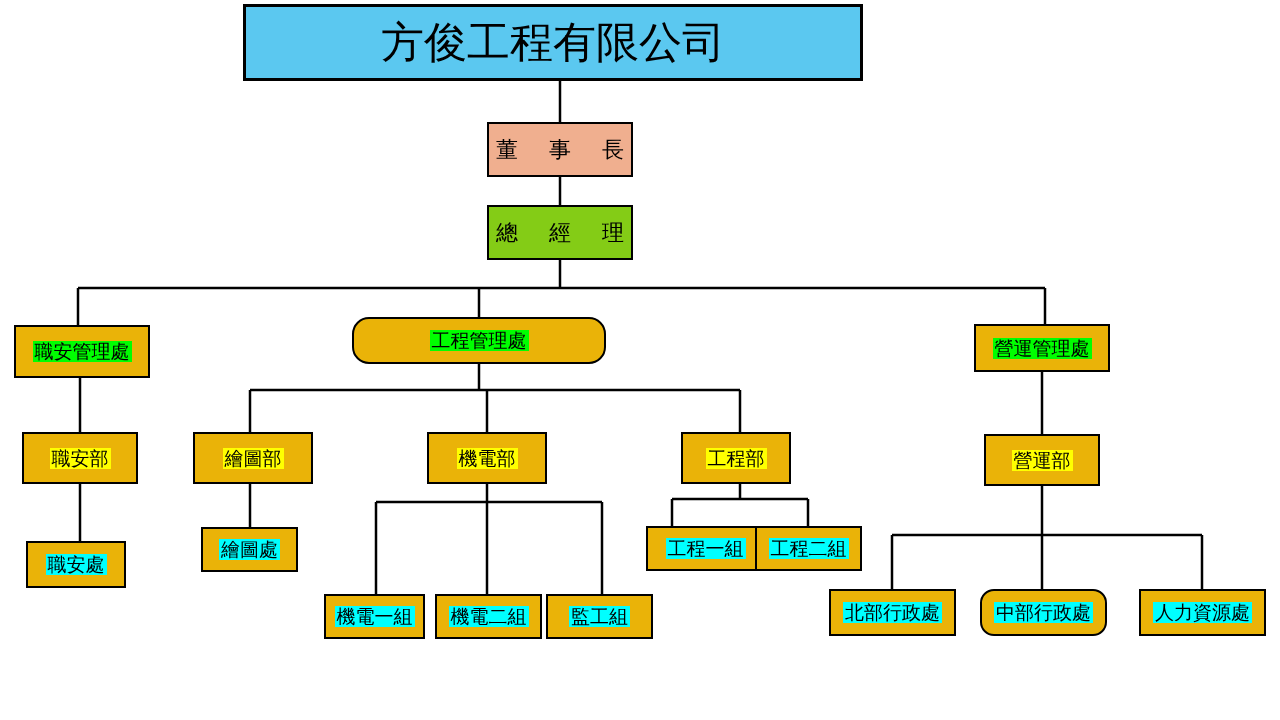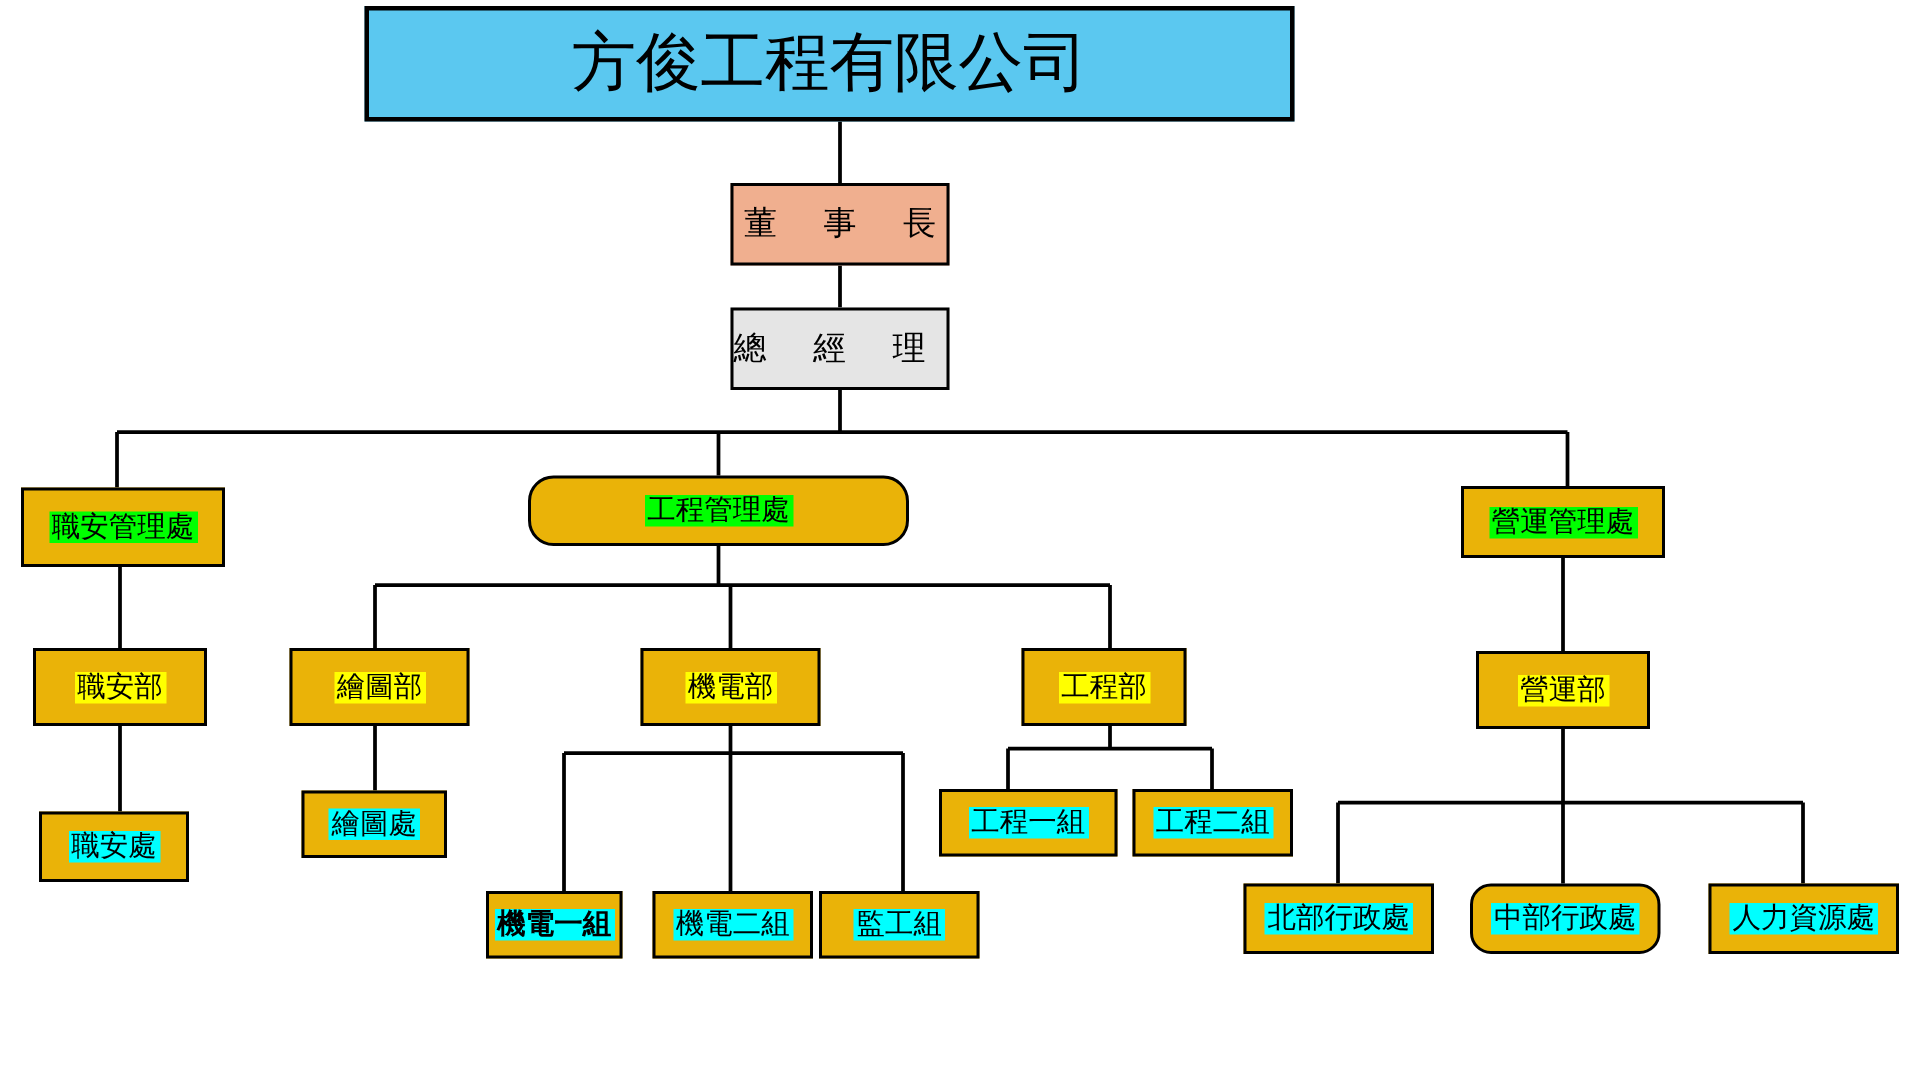--- a/index.html
+++ b/index.html
@@ -51,22 +51,21 @@
   }
   .node.company .label {
     font-size: 43px;
     background: transparent;
     padding: 0 4px;
   }
   .node.exec-chair {
     background: #F0AF8F;
   }
   .node.exec-gm {
-    background: #e5e5e5;
-    justify-content: flex-end;
+    background: #84cc16;
   }
   .node.exec-chair .label,
   .node.exec-gm .label {
     font-size: 22px;
     letter-spacing: 12px;
     text-indent: 12px;
     background: transparent;
   }
   .node.division .label {
     font-size: 19px;
@@ -164,33 +163,33 @@
   </div>
 
   <div class="node section" style="left: 26px; top: 541px; width: 100px; height: 47px;">
     <span class="label">職安處</span>
   </div>
 
   <div class="node section" style="left: 201px; top: 527px; width: 97px; height: 45px;">
     <span class="label">繪圖處</span>
   </div>
 
-  <div class="node section" style="left: 324px; top: 594px; width: 91px; height: 45px; font-weight: bold;">
+  <div class="node section" style="left: 324px; top: 594px; width: 101px; height: 45px;">
     <span class="label">機電一組</span>
   </div>
 
   <div class="node section" style="left: 435px; top: 594px; width: 107px; height: 45px;">
     <span class="label">機電二組</span>
   </div>
 
   <div class="node section" style="left: 546px; top: 594px; width: 107px; height: 45px;">
     <span class="label">監工組</span>
   </div>
 
-  <div class="node section" style="left: 626px; top: 526px; width: 119px; height: 45px;">
+  <div class="node section" style="left: 646px; top: 526px; width: 119px; height: 45px;">
     <span class="label">工程一組</span>
   </div>
 
   <div class="node section" style="left: 755px; top: 526px; width: 107px; height: 45px;">
     <span class="label">工程二組</span>
   </div>
 
   <div class="node section" style="left: 829px; top: 589px; width: 127px; height: 47px;">
     <span class="label">北部行政處</span>
   </div>

